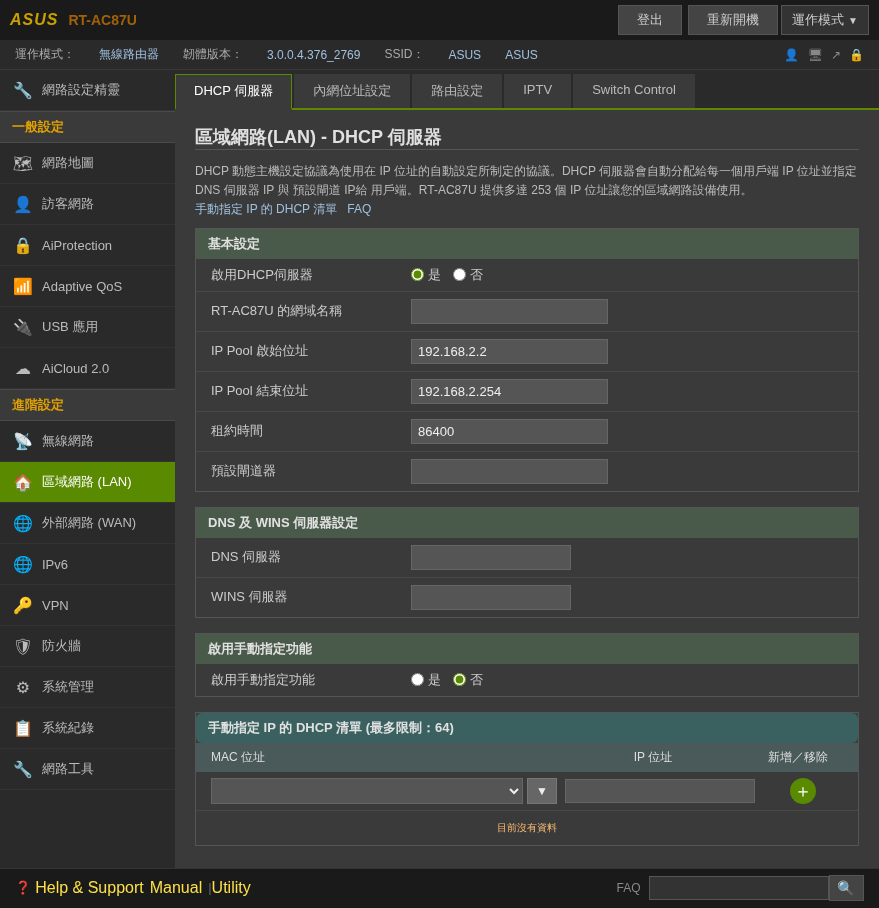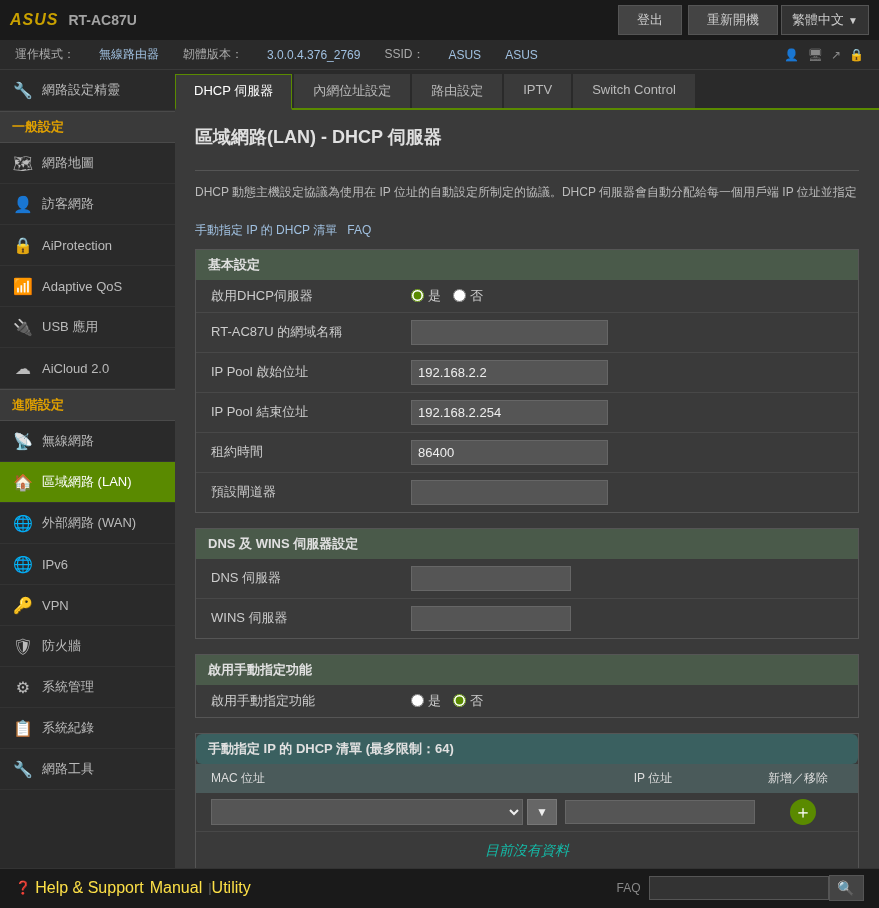--- a/index.html
+++ b/index.html
@@ -23,21 +23,21 @@
     }
     .logo {
       color: #fff;
       font-weight: bold;
       font-size: 16px;
       letter-spacing: 1px;
       margin-right: 10px;
     }
     .logo span { color: #c8a000; font-style: italic; }
     .model-name {
-      color: #a3a3a3;
+      color: #a16207;
       font-size: 14px;
       font-weight: bold;
       margin-right: auto;
     }
     .top-nav-btn {
       background: #444;
       color: #ccc;
       border: 1px solid #555;
       padding: 5px 18px;
       cursor: pointer;
@@ -155,21 +155,21 @@
     
     .page-content {
       padding: 15px 20px;
     }
     .page-title {
       font-size: 18px;
       color: #e0e0e0;
       font-weight: bold;
       margin-bottom: 12px;
       border-bottom: 1px solid #555;
-      padding-bottom: 21px;
+      padding-bottom: 0;
     }
     .description {
       font-size: 12px;
       color: #bbb;
       line-height: 1.6;
       margin-bottom: 8px;
     }
     .description a { color: #a0c0e0; text-decoration: none; }
 
     
@@ -280,25 +280,24 @@
       color: #fff;
       font-size: 18px;
       cursor: pointer;
       display: flex;
       align-items: center;
       justify-content: center;
       line-height: 1;
     }
     .no-data {
       text-align: center;
-      color: #14b8a6;
+      color: #fdba74;
       padding: 10px;
-      font-size: 14px;
+      font-size: 10px;
       background: #3a3a3a;
-      font-style: italic;
     }
 
     
     .bottom-bar {
       display: flex;
       align-items: center;
       background: #1a1a1a;
       height: 38px;
       padding: 0 15px;
       border-top: 1px solid #333;
@@ -325,21 +324,21 @@
 </head>
 <body>
 
 <div class="top-bar">
   <span class="logo">
     <span>ASUS</span>
   </span>
   <span class="model-name">RT-AC87U</span>
   <button class="top-nav-btn">登出</button>
   <button class="top-nav-btn">重新開機</button>
-  <button class="lang-btn">繁體中文</button>
+  <button class="lang-btn">運作模式</button>
 </div>
 
 <div class="status-bar">
   <span>運作模式：</span>
   <a href="#">無線路由器</a>
   <span>韌體版本：</span>
   <a href="#">3.0.0.4.376_2769</a>
   <span>SSID：</span>
   <a href="#">ASUS</a>
   <a href="#">ASUS</a>
@@ -436,21 +435,21 @@
       <div class="tab">IPTV</div>
       <div class="tab">Switch Control</div>
     </div>
 
     <div class="page-content">
 
       <div class="page-title">區域網路(LAN) - DHCP 伺服器</div>
 
       <div class="description">
         <span>DHCP 動態主機設定協議為使用在 IP 位址的自動設定所制定的協議。DHCP 伺服器會自動分配給每一個用戶端 IP 位址並指定</span><br>
-        <br>
+        <span>DNS 伺服器 IP 與 預設閘道 IP給 用戶端。RT-AC87U 提供多達 253 個 IP 位址讓您的區域網路設備使用。</span><br>
         <a href="#">手動指定 IP 的 DHCP 清單</a>
         &nbsp;
         <a href="#">FAQ</a>
       </div>
 
       <div class="section">
         <div class="section-header">基本設定</div>
         <div class="section-body">
 
           <div class="form-row">

